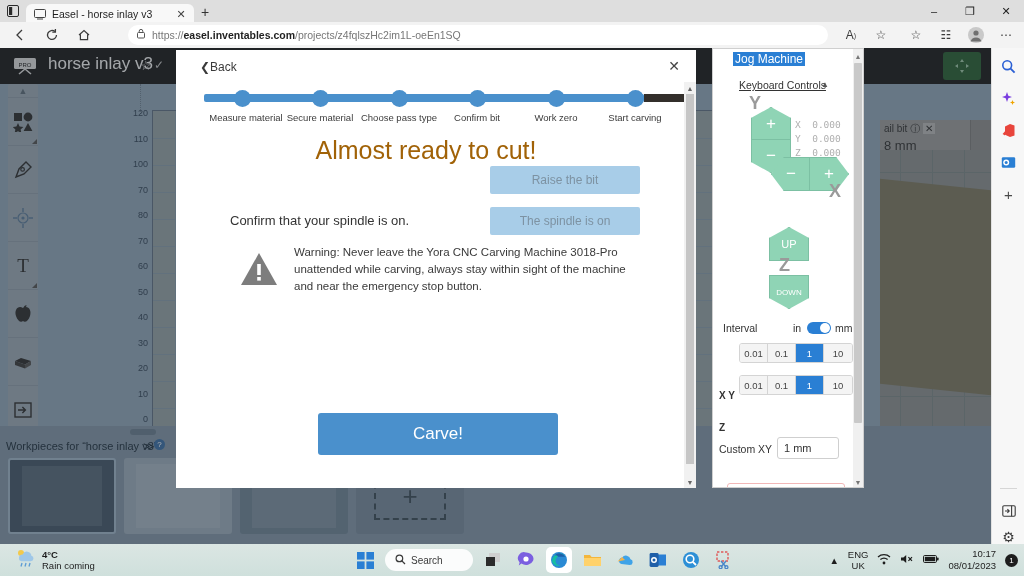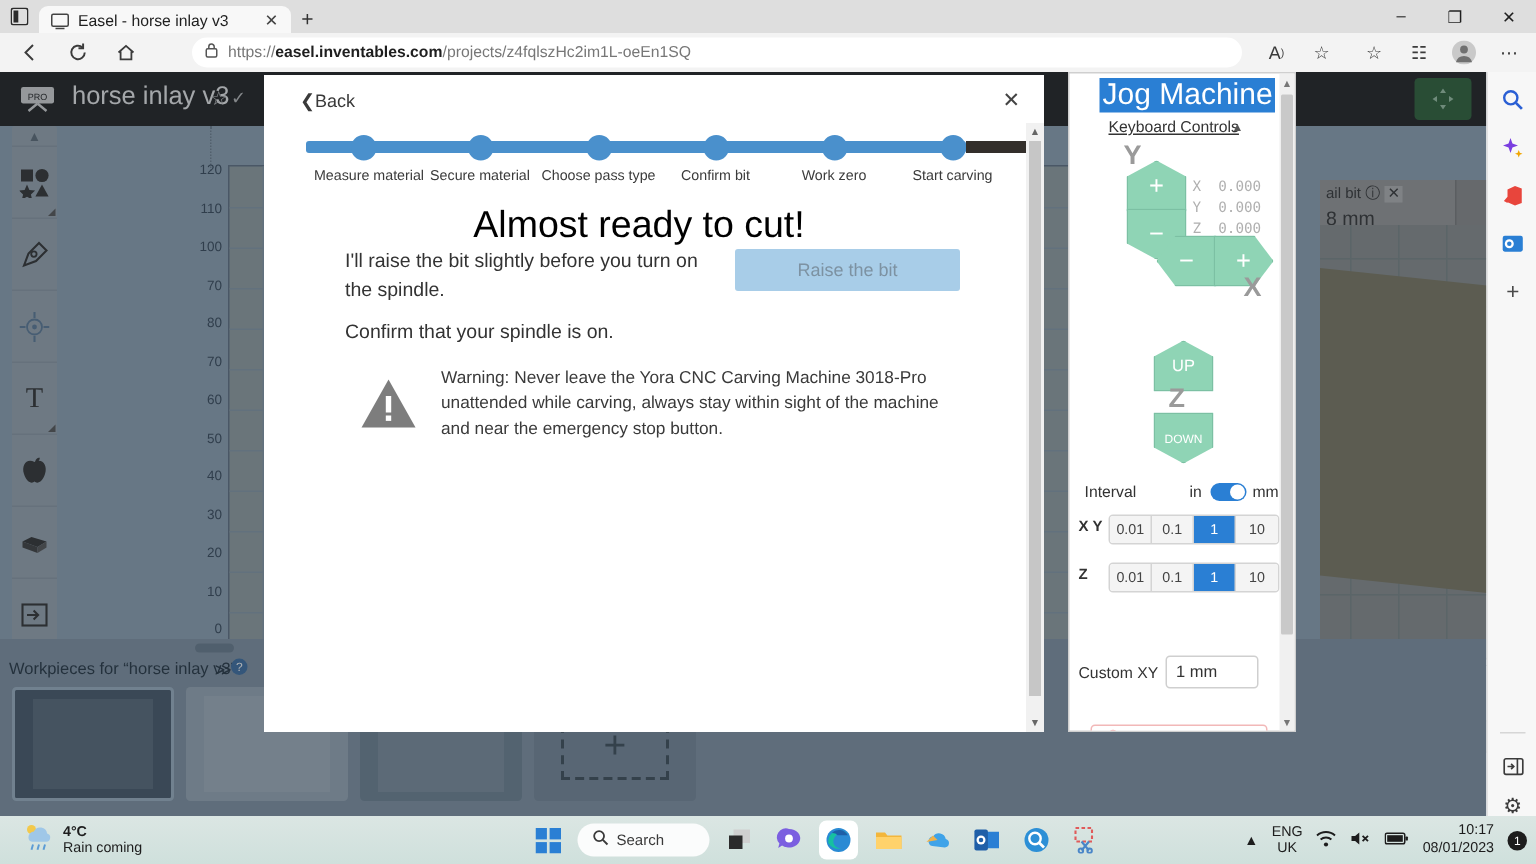--- a/index.html
+++ b/index.html
@@ -134,21 +134,21 @@
   #btn-simulate { background:#a0a0a0; border:1px solid #8b8b8b; border-radius:3px;
                   padding:4px 9px; }
 
   
   #scrim { position:absolute; left:0; top:48px; width:991px; height:496px;
            background:rgba(40,48,56,.38); }
 
   
   #jog-panel { position:absolute; left:712px; top:48px; width:152px; height:440px;
                background:#ffffff; border:1px solid #cfcfcf; overflow:hidden; }
-  #jog-title { position:absolute; left:20px; top:3px; font-size:20px; color:#ffffff;
+  #jog-title { position:absolute; left:20px; top:3px; font-size:12px; color:#ffffff;
                background:#2a7fd4; padding:0 2px; }
   #kb-controls { position:absolute; left:26px; top:30px; font-size:10.5px; color:#333;
                  text-decoration:underline; }
   #kb-caret { position:absolute; left:108px; top:31px; font-size:8px; color:#555; }
   .jogbtn {
     position:absolute; width:40px; height:34px; background:#8fd4b5;
     display:flex; align-items:center; justify-content:center;
     color:#fff; font-size:17px; border:1px solid #7cc0a3;
   }
   .jb-up { clip-path: polygon(50% 0%, 100% 32%, 100% 100%, 0% 100%, 0% 32%); }
@@ -168,21 +168,21 @@
                    border-radius:50%; background:#fff; }
   #mm-lbl { position:absolute; left:112px; top:1px; font-size:10.5px; color:#333; }
 
   .step-row { position:absolute; left:26px; height:20px; display:flex;
               border:1px solid #d4d4d4; border-radius:3px; overflow:hidden; }
   .step-row .sc { width:28px; display:flex; align-items:center; justify-content:center;
                   font-size:9.5px; color:#444; background:#f4f4f4;
                   border-right:1px solid #d4d4d4; }
   .step-row .sc:last-child { border-right:none; }
   .step-row .sc.active { background:#2a7fd4; color:#fff; }
-  .row-lbl { position:absolute; left:6px; font-size:10px; color:#333; font-weight:bold; }
+  .row-lbl { position:absolute; left:6px; font-size:10px; color:#333; font-weight:bold;margin-top:44px; }
 
   #custom-lbl { position:absolute; left:6px; top:394px; font-size:10.5px; color:#333; }
   #custom-input { position:absolute; left:64px; top:388px; width:62px; height:22px;
                   border:1px solid #cfcfcf; border-radius:3px; font-size:11px;
                   color:#333; padding-left:6px; line-height:20px; background:#fff; }
 
   .motorbtn { position:absolute; left:14px; width:118px; height:22px; border-radius:3px;
               display:flex; align-items:center; font-size:11px; color:#444; background:#fff; }
   #lock-motors { top:434px; border:1px solid #f2b8b8; }
 
@@ -202,21 +202,21 @@
   #stepper .track { position:absolute; left:0; top:10px; width:440px; height:8px;
                     background:#4a90cc; border-radius:2px; }
   #stepper .track-end { position:absolute; left:440px; top:10px; width:52px; height:8px;
                         background:#332f2b; }
   .step-dot { position:absolute; top:6px; width:17px; height:17px; border-radius:50%;
               background:#4a90cc; }
   .step-lbl { position:absolute; top:28px; width:86px; text-align:center;
               font-size:9.5px; color:#3b3b3b; line-height:12px; }
 
   #modal-h1 { position:absolute; left:0; top:86px; width:500px; text-align:center;
-              font-size:25px; color:#000000; font-weight:normal; }
+              font-size:25px; color:#a16207; font-weight:normal; }
 
   .mrow-text { position:absolute; left:54px; font-size:13px; color:#333; line-height:19px;
                width:250px; }
   .mbtn { position:absolute; left:314px; width:150px; height:28px; background:#a8cde8;
           color:#7d92a2; font-size:12px; display:flex; align-items:center;
           justify-content:center; border-radius:2px; }
 
   #warn-icon { position:absolute; left:64px; top:200px; width:38px; height:38px; }
   #warn-text { position:absolute; left:118px; top:194px; width:350px; font-size:11.5px;
                color:#3a3a3a; line-height:17px; }
@@ -597,34 +597,35 @@
     <div class="step-dot" style="left:265px"></div>
     <div class="step-lbl" style="left:230px">Confirm bit</div>
     <div class="step-dot" style="left:344px"></div>
     <div class="step-lbl" style="left:309px">Work zero</div>
     <div class="step-dot" style="left:423px"></div>
     <div class="step-lbl" style="left:388px">Start carving</div>
   </div>
 
   <h1 id="modal-h1">Almost ready to cut!</h1>
 
-  <div class="mrow-text" style="top:114px">I'll raise the bit slightly before you turn on the spindle.</div>
   <div class="mbtn" style="top:116px">Raise the bit</div>
 
   <div class="mrow-text" style="top:161px">Confirm that your spindle is on.</div>
+  <div class="mbtn" style="top:157px">The spindle is on</div>
 
   <div id="warn-icon">
     <svg width="38" height="38" viewBox="0 0 38 38">
         <path d="M19 3 L37 35 H1 Z" fill="#7d7d7d"></path>
         <rect x="17.2" y="14" width="3.6" height="11" fill="#fff"></rect>
         <rect x="17.2" y="27" width="3.6" height="3.6" fill="#fff"></rect>
       </svg>
   </div>
   <div id="warn-text">Warning: Never leave the Yora CNC Carving Machine 3018-Pro unattended while carving, always stay within sight of the machine and near the emergency stop button.</div>
 
+  <div id="carve-btn">Carve!</div>
 
   <div id="modal-scroll">
     <div class="ar" style="top:0">▲</div>
     <div class="thumb"></div>
     <div class="ar" style="top:394px">▼</div>
   </div>
 </div>
 
 <div id="edge-sidebar">
   <div class="esb-icon" style="top:8px;color:#2a5fd4">

